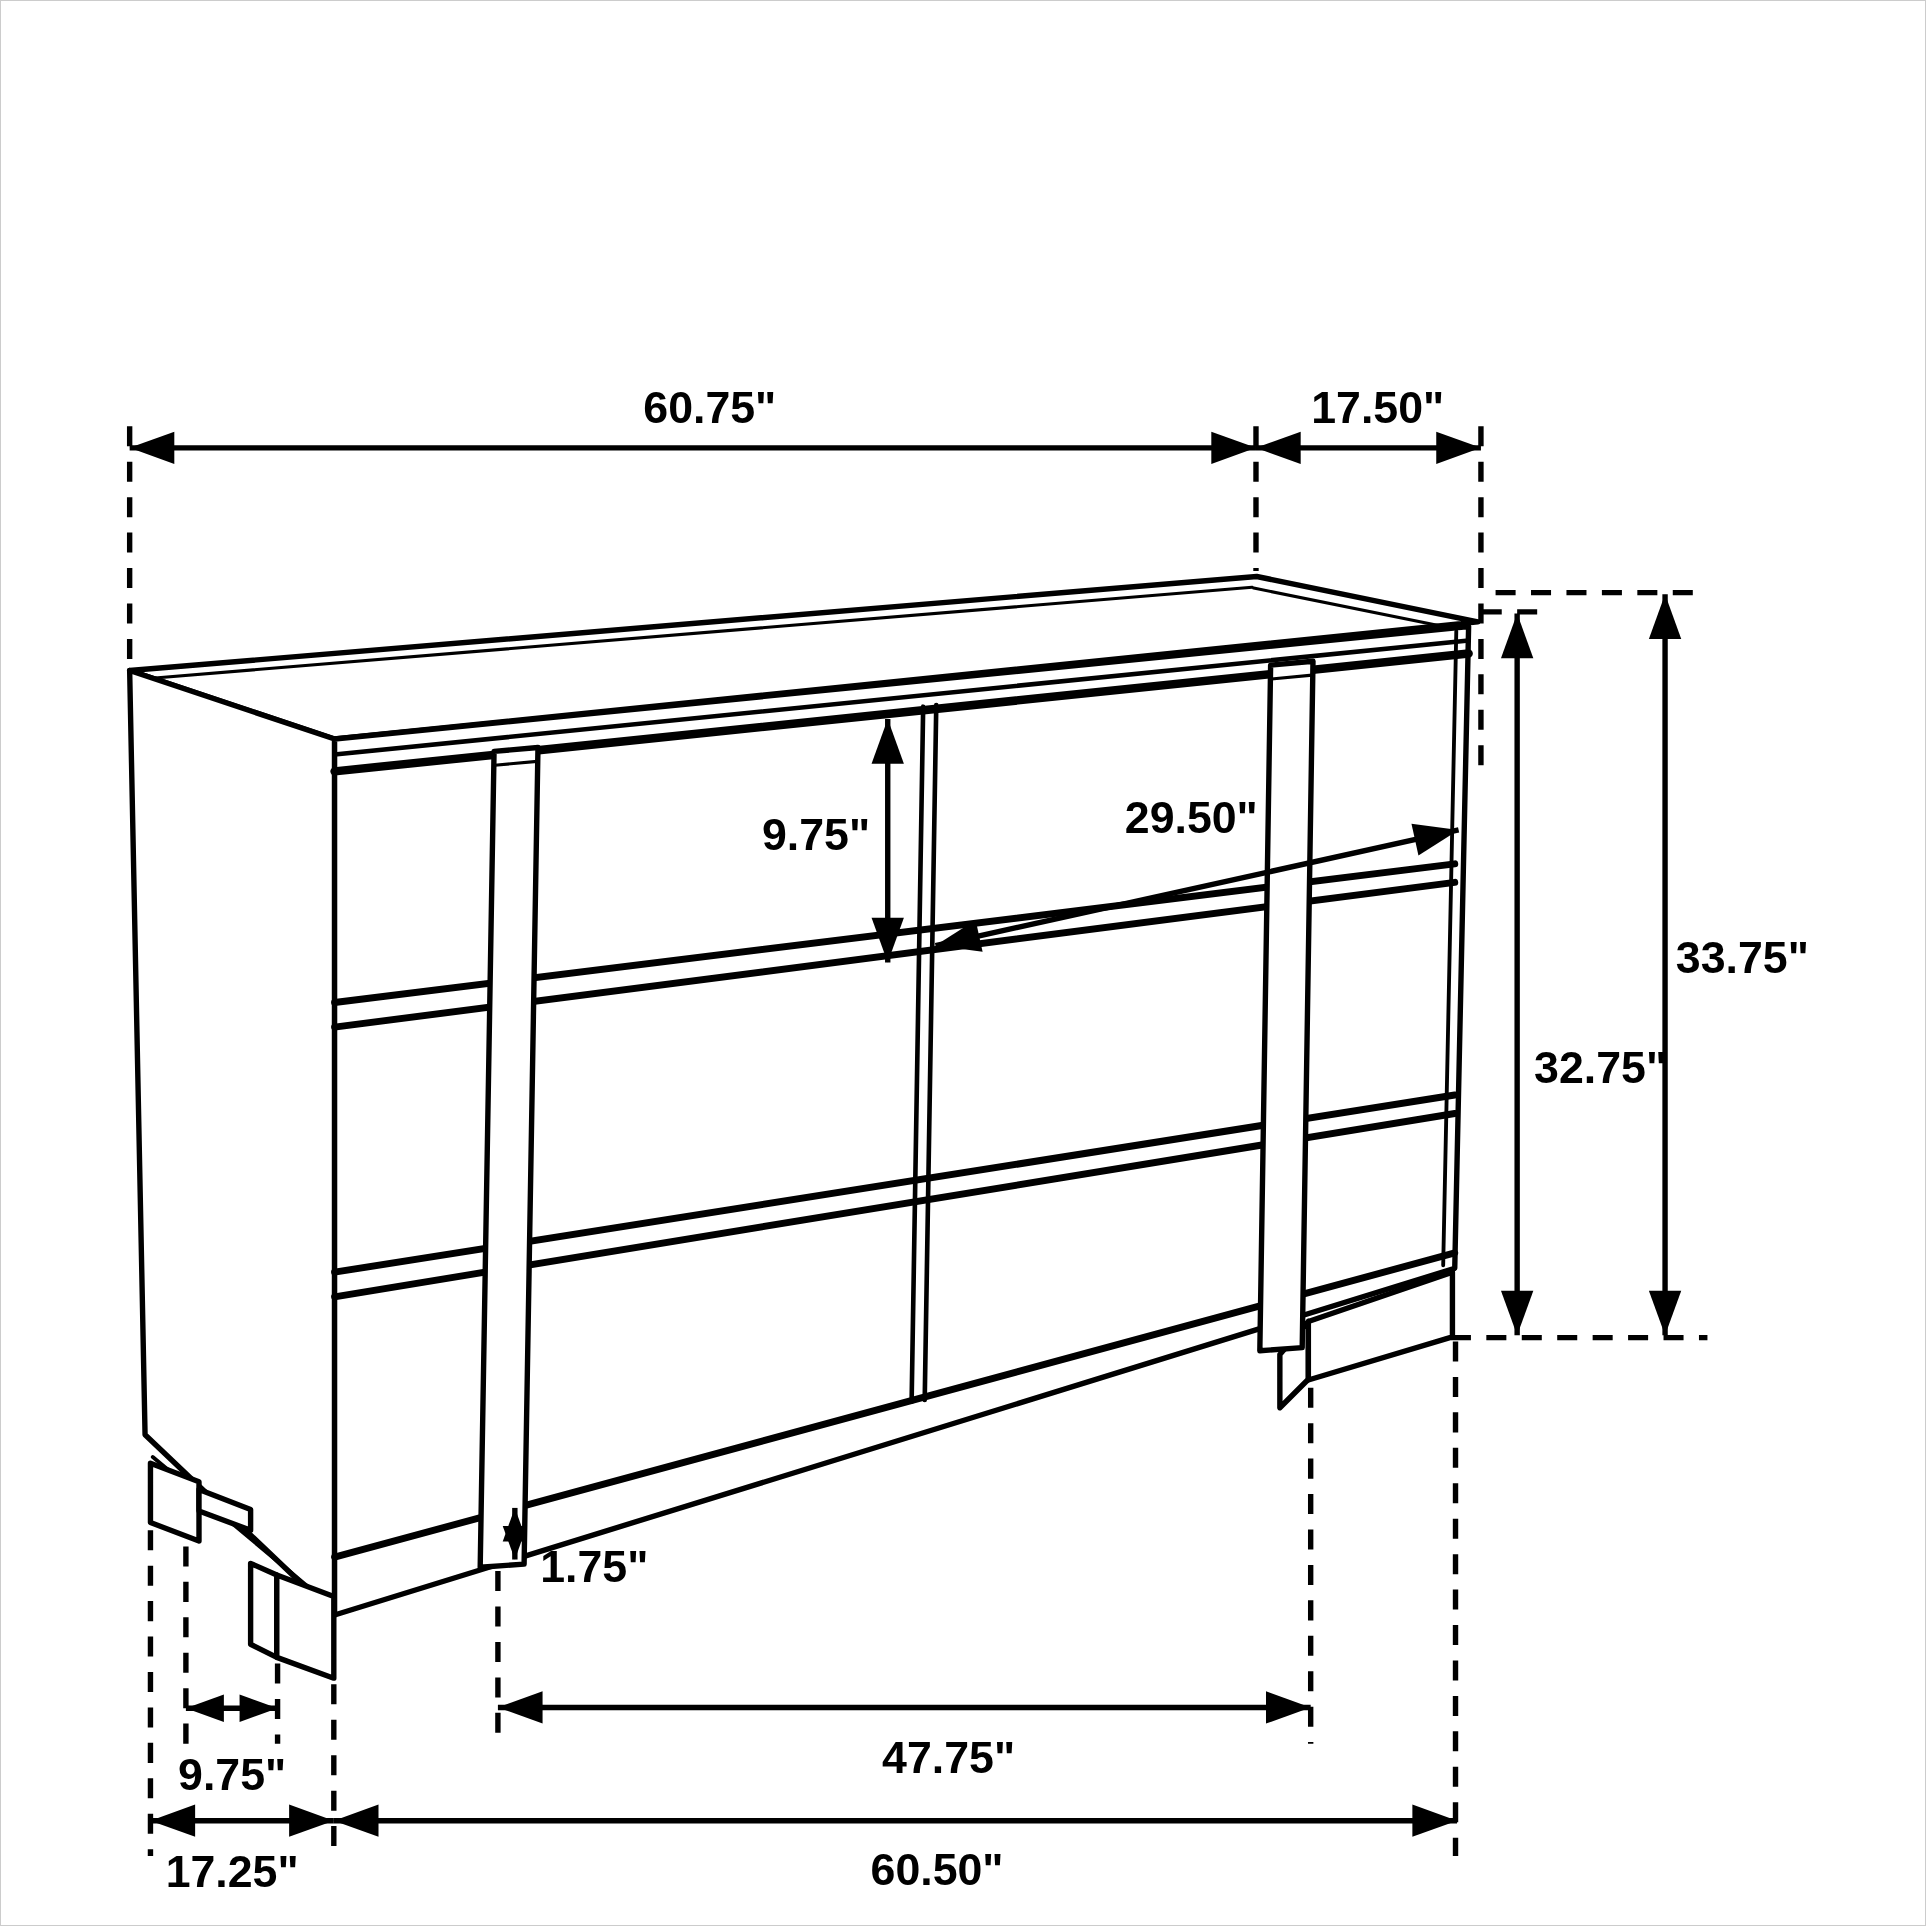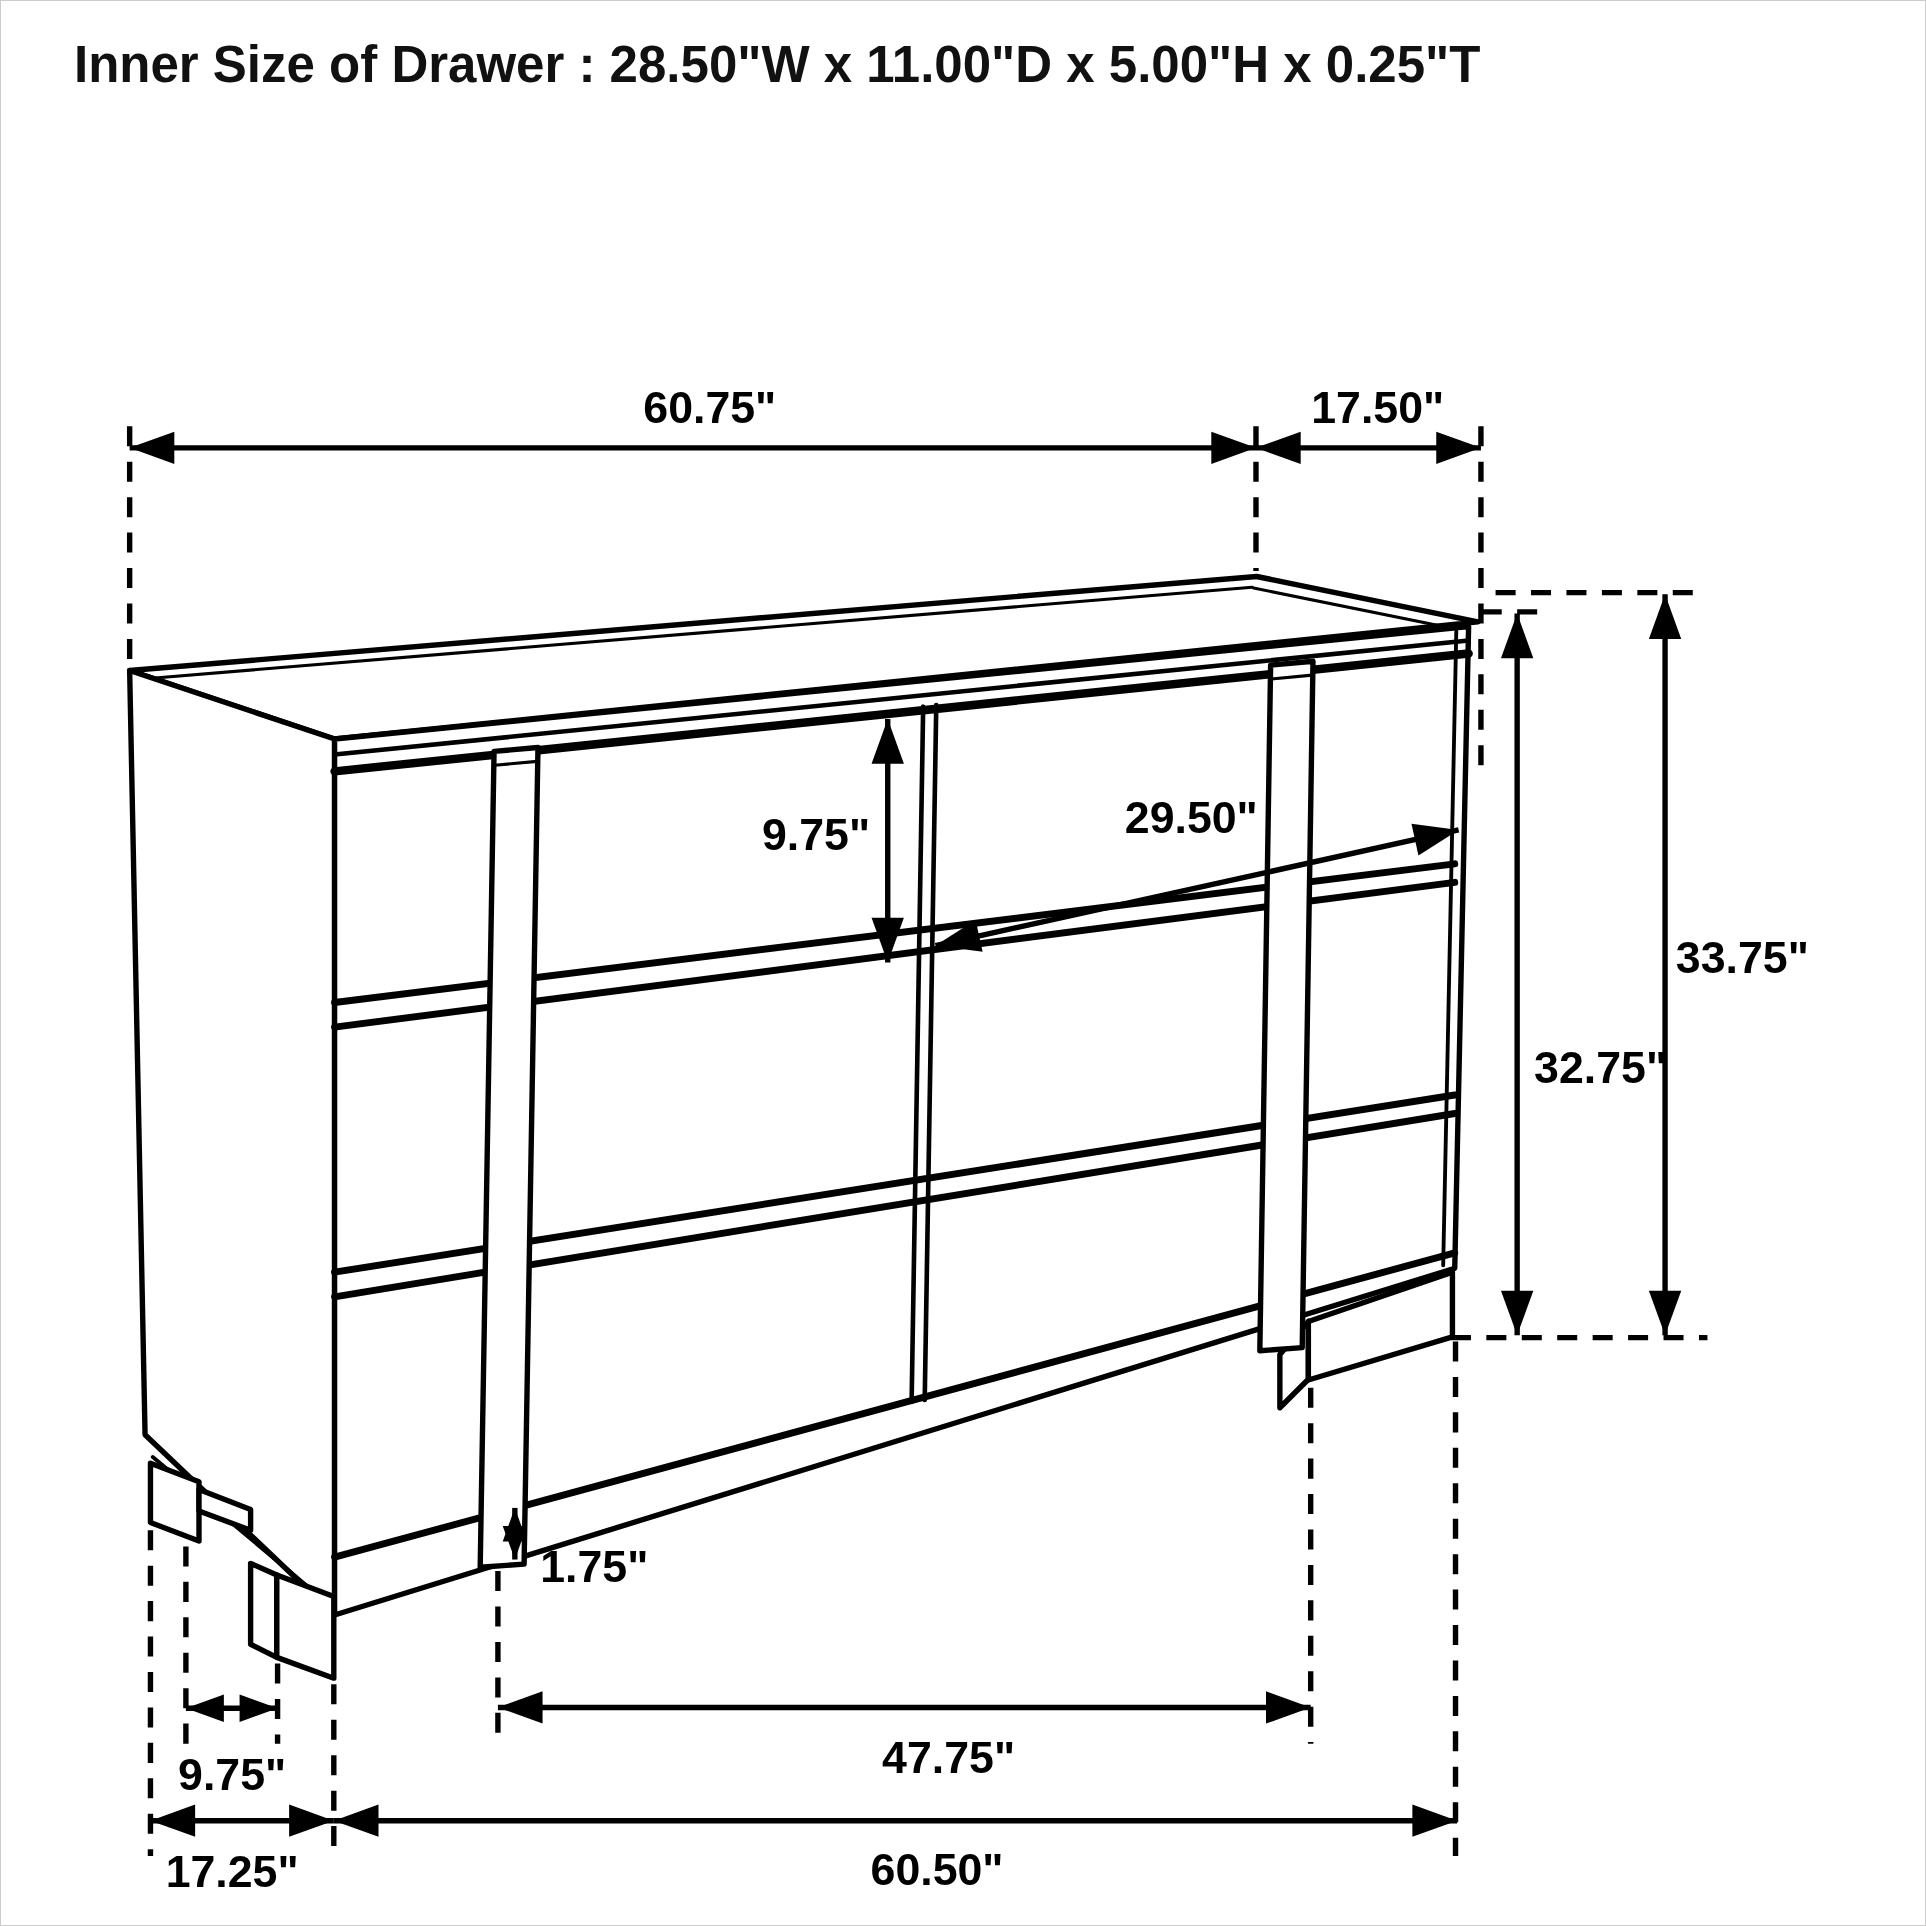--- a/index.html
+++ b/index.html
@@ -28,21 +28,20 @@
     font-family:"Liberation Sans", sans-serif;
     font-size:58px;
     font-weight:bold;
     fill:#000;
   }
 </style>
 </head>
 <body>
 
 <div id="canvas">
-  <div id="title">Inner Size of Drawer : 28.50"W x 11.00"D x 5.00"H x 0.25"T</div>
 
   <svg viewBox="0 0 2500 2500">
 
     <g>
 
       <g>
         <polygon class="outline" points="167,869 1630,747 1917,806 433,958"></polygon>
         <path class="thin" d="M196,879 L1624,761" stroke-width="4"></path>
         <path class="thin" d="M1626,762 L1898,817" stroke-width="4"></path>
       </g>

